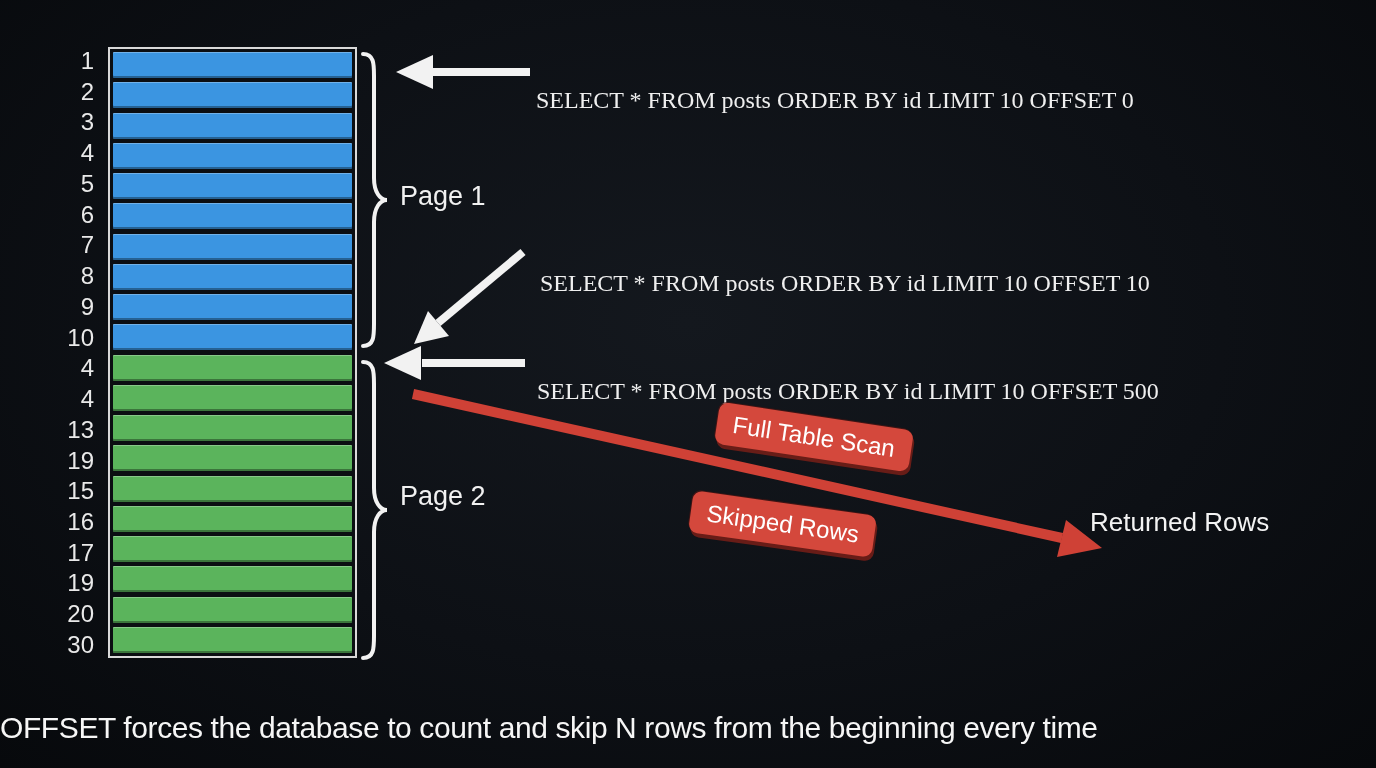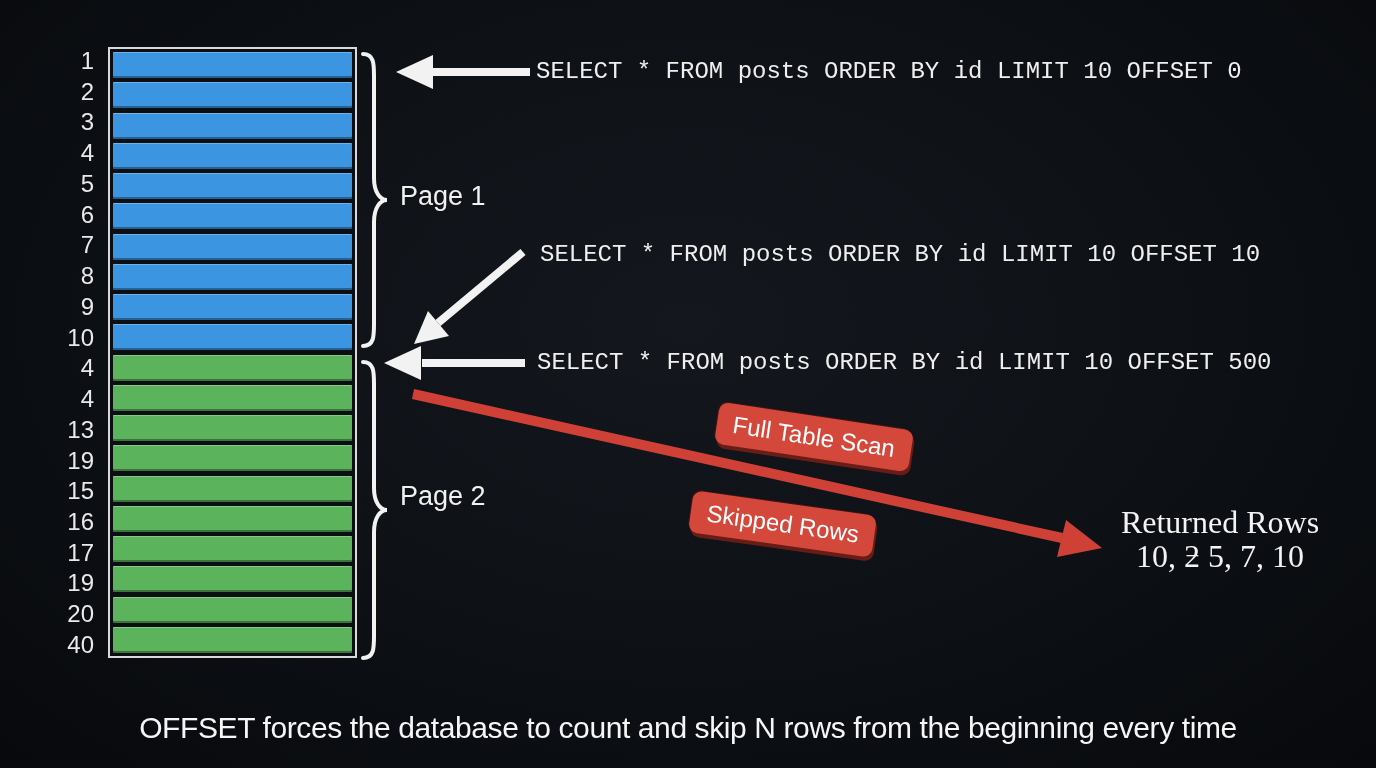--- a/index.html
+++ b/index.html
@@ -30,43 +30,43 @@
     box-shadow:inset 0 1px 0 rgba(255,255,255,.28), inset 0 -2px 0 rgba(0,0,0,.35);
   }
   
   .brace{position:absolute;left:359px;}
   .page-label{
     position:absolute;left:400px;font-size:27px;color:#f1f1f1;white-space:nowrap;
   }
   
   .sql{
     position:absolute;
-    font-family:Liberation Mono, monospace;
-    font-size:24px;color:#efefef;white-space:nowrap;
+    font-family:Liberation Serif, serif;
+    font-size:24px;color:#efefef;white-space:nowrap;margin-top:29px;
   }
   
   .overlay{position:absolute;left:0;top:0;pointer-events:none;}
   
   .badge{
     position:absolute;
     padding:7px 16px;border-radius:9px;
     font-size:24px;color:#fff;white-space:nowrap;
     box-shadow:2px 4px 0 rgba(120,30,24,.85), -1px -1px 0 rgba(90,20,16,.6);
   }
   .badge-fts{left:716px;top:416px;transform:rotate(8.5deg);}
   .badge-skip{left:690px;top:503px;transform:rotate(8deg);}
   
   .returned{
     position:absolute;left:1090px;top:505px;width:260px;
-    text-align:center;font-size:32px;line-height:34px;color:#f3f3f3;font-family:Liberation Serif, serif;
+    font-size:26px;line-height:34px;color:#f3f3f3;
   }
   
   .caption{
     position:absolute;left:0;top:711px;width:100%;
-    text-align:center;font-size:30px;letter-spacing:-0.4px;color:#f6f6f6;
+    text-align:left;font-size:30px;letter-spacing:-0.4px;color:#f6f6f6;
   }
 </style>
 </head>
 <body>
 
 <div class="canvas">
 
   <div class="row-numbers">
       <div class="rownum">1</div>
       <div class="rownum">2</div>
@@ -80,21 +80,21 @@
       <div class="rownum">10</div>
       <div class="rownum">4</div>
       <div class="rownum">4</div>
       <div class="rownum">13</div>
       <div class="rownum">19</div>
       <div class="rownum">15</div>
       <div class="rownum">16</div>
       <div class="rownum">17</div>
       <div class="rownum">19</div>
       <div class="rownum">20</div>
-      <div class="rownum">40</div>
+      <div class="rownum">30</div>
     </div>
 
   <div class="table-box" style="border-color: rgb(217, 217, 217);">
       <div class="trow" style="background: rgb(59, 149, 225);"></div>
       <div class="trow" style="background: rgb(59, 149, 225);"></div>
       <div class="trow" style="background: rgb(59, 149, 225);"></div>
       <div class="trow" style="background: rgb(59, 149, 225);"></div>
       <div class="trow" style="background: rgb(59, 149, 225);"></div>
       <div class="trow" style="background: rgb(59, 149, 225);"></div>
       <div class="trow" style="background: rgb(59, 149, 225);"></div>
@@ -149,18 +149,17 @@
 
   <div class="sql" style="left:536px;top:58px">SELECT * FROM posts ORDER BY id LIMIT 10 OFFSET 0</div>
   <div class="sql" style="left:540px;top:241px">SELECT * FROM posts ORDER BY id LIMIT 10 OFFSET 10</div>
   <div class="sql" style="left:537px;top:349px">SELECT * FROM posts ORDER BY id LIMIT 10 OFFSET 500</div>
 
   <div class="badge badge-fts" style="background: rgb(212, 72, 60);">Full Table Scan</div>
   <div class="badge badge-skip" style="background: rgb(212, 72, 60);">Skipped Rows</div>
 
   <div class="returned">
     <div>Returned Rows</div>
-    <div>10, ƻ 5, 7, 10</div>
   </div>
 
   <div class="caption">OFFSET forces the database to count and skip N rows from the beginning every time</div>
 
 </div>
 
 </body></html>

